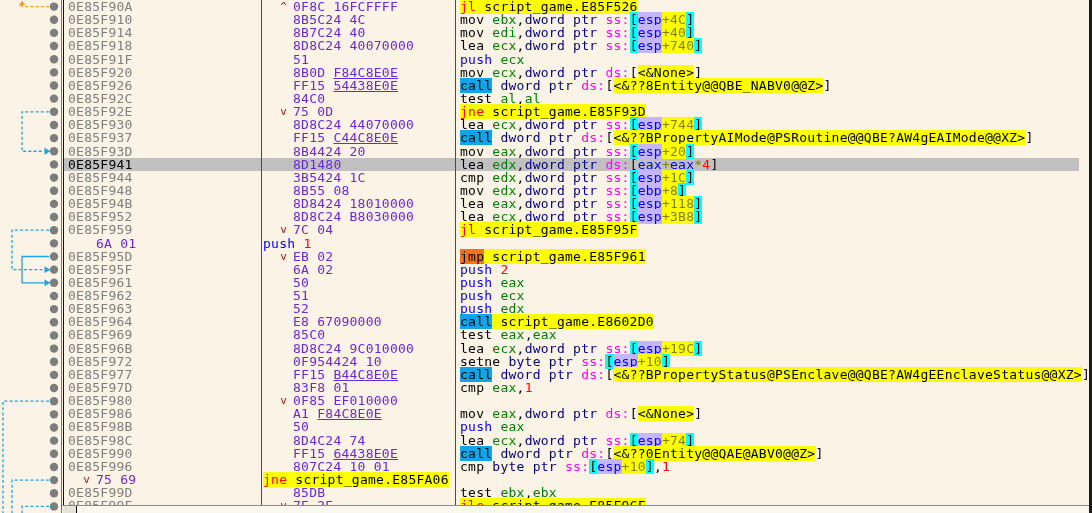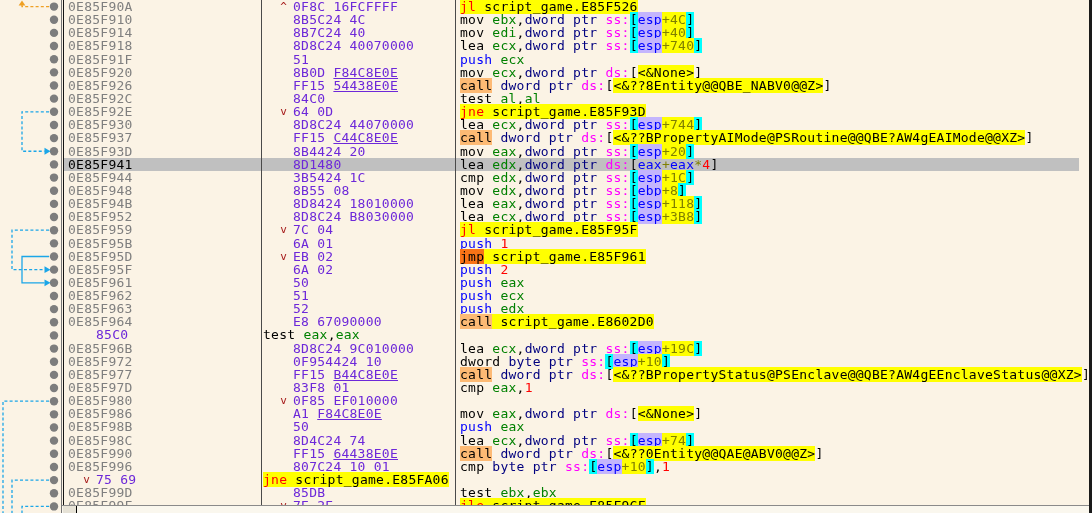--- a/index.html
+++ b/index.html
@@ -25,21 +25,21 @@
   .b .u{text-decoration:underline;}
   .d{flex:none;padding-left:4px;color:#000;}
   .k-mn,.k-t{color:#000;}
   .k-reg{color:#008000;}
   .k-psh{color:#0000FF;}
   .k-ptr{color:#00007F;}
   .k-seg{color:#FF00FF;}
   .k-imm{color:#FF0000;}
   .k-jcc{color:#FF0000;background:#FFFF00;}
   .k-jmpy{color:#000;background:#f97316;}
-  .k-call{color:#000;background:#fdba74;}
+  .k-call{color:#000;background:#0ea5e9;}
   .k-tgt{color:#000;background:#FFFF00;}
   .k-hl{background:#FFFF00;}
   .k-sym{color:#000;background:#FFFF00;}
   .k-br{color:#000;background:#00FFFF;}
   .k-sreg{color:#0000FF;background:#c4b5fd;}
   .k-soff{color:#7F7F00;background:#FFFF00;}
   .sel .d span{background:transparent !important;}
   .hscroll{position:absolute;left:62px;right:0;bottom:0;height:7px;background:#FAF7EE;border-top:1px solid #8a8a8a;}
   .hthumb{position:absolute;left:1px;top:0;width:14px;height:7px;background:#E6E2D6;border-right:1px solid #000;box-sizing:border-box;}
 </style>
@@ -103,40 +103,40 @@
   <div class="gsep2"></div>
   <div class="rows" id="rows">
       <div class="row"><span class="a">0E85F90A</span><span class="c">^</span><span class="b"><span>0F8C 16FCFFFF</span></span><span class="d"><span class="k-jcc">jl</span><span class="k-hl"> </span><span class="k-tgt">script_game.E85F526</span></span></div>
       <div class="row"><span class="a">0E85F910</span><span class="c"></span><span class="b"><span>8B5C24 4C</span></span><span class="d"><span class="k-mn">mov </span><span class="k-reg">ebx</span><span class="k-t">,</span><span class="k-ptr">dword ptr </span><span class="k-seg">ss:</span><span class="k-br">[</span><span class="k-sreg">esp</span><span class="k-soff">+4C</span><span class="k-br">]</span></span></div>
       <div class="row"><span class="a">0E85F914</span><span class="c"></span><span class="b"><span>8B7C24 40</span></span><span class="d"><span class="k-mn">mov </span><span class="k-reg">edi</span><span class="k-t">,</span><span class="k-ptr">dword ptr </span><span class="k-seg">ss:</span><span class="k-br">[</span><span class="k-sreg">esp</span><span class="k-soff">+40</span><span class="k-br">]</span></span></div>
       <div class="row"><span class="a">0E85F918</span><span class="c"></span><span class="b"><span>8D8C24 40070000</span></span><span class="d"><span class="k-mn">lea </span><span class="k-reg">ecx</span><span class="k-t">,</span><span class="k-ptr">dword ptr </span><span class="k-seg">ss:</span><span class="k-br">[</span><span class="k-sreg">esp</span><span class="k-soff">+740</span><span class="k-br">]</span></span></div>
       <div class="row"><span class="a">0E85F91F</span><span class="c"></span><span class="b"><span>51</span></span><span class="d"><span class="k-psh">push </span><span class="k-reg">ecx</span></span></div>
       <div class="row"><span class="a">0E85F920</span><span class="c"></span><span class="b"><span>8B0D </span><span class="u">F84C8E0E</span></span><span class="d"><span class="k-mn">mov </span><span class="k-reg">ecx</span><span class="k-t">,</span><span class="k-ptr">dword ptr </span><span class="k-seg">ds:</span><span class="k-t">[</span><span class="k-sym">&lt;&amp;None&gt;</span><span class="k-t">]</span></span></div>
       <div class="row"><span class="a">0E85F926</span><span class="c"></span><span class="b"><span>FF15 </span><span class="u">54438E0E</span></span><span class="d"><span class="k-call">call</span><span class="k-t"> </span><span class="k-ptr">dword ptr </span><span class="k-seg">ds:</span><span class="k-t">[</span><span class="k-sym">&lt;&amp;??8Entity@@QBE_NABV0@@Z&gt;</span><span class="k-t">]</span></span></div>
       <div class="row"><span class="a">0E85F92C</span><span class="c"></span><span class="b"><span>84C0</span></span><span class="d"><span class="k-mn">test </span><span class="k-reg">al</span><span class="k-t">,</span><span class="k-reg">al</span></span></div>
-      <div class="row"><span class="a">0E85F92E</span><span class="c">v</span><span class="b"><span>64 0D</span></span><span class="d"><span class="k-jcc">jne</span><span class="k-hl"> </span><span class="k-tgt">script_game.E85F93D</span></span></div>
+      <div class="row"><span class="a">0E85F92E</span><span class="c">v</span><span class="b"><span>75 0D</span></span><span class="d"><span class="k-jcc">jne</span><span class="k-hl"> </span><span class="k-tgt">script_game.E85F93D</span></span></div>
       <div class="row"><span class="a">0E85F930</span><span class="c"></span><span class="b"><span>8D8C24 44070000</span></span><span class="d"><span class="k-mn">lea </span><span class="k-reg">ecx</span><span class="k-t">,</span><span class="k-ptr">dword ptr </span><span class="k-seg">ss:</span><span class="k-br">[</span><span class="k-sreg">esp</span><span class="k-soff">+744</span><span class="k-br">]</span></span></div>
       <div class="row"><span class="a">0E85F937</span><span class="c"></span><span class="b"><span>FF15 </span><span class="u">C44C8E0E</span></span><span class="d"><span class="k-call">call</span><span class="k-t"> </span><span class="k-ptr">dword ptr </span><span class="k-seg">ds:</span><span class="k-t">[</span><span class="k-sym">&lt;&amp;??BPropertyAIMode@PSRoutine@@QBE?AW4gEAIMode@@XZ&gt;</span><span class="k-t">]</span></span></div>
       <div class="row"><span class="a">0E85F93D</span><span class="c"></span><span class="b"><span>8B4424 20</span></span><span class="d"><span class="k-mn">mov </span><span class="k-reg">eax</span><span class="k-t">,</span><span class="k-ptr">dword ptr </span><span class="k-seg">ss:</span><span class="k-br">[</span><span class="k-sreg">esp</span><span class="k-soff">+20</span><span class="k-br">]</span></span></div>
       <div class="row sel"><span class="a">0E85F941</span><span class="c"></span><span class="b"><span>8D1480</span></span><span class="d"><span class="k-mn">lea </span><span class="k-reg">edx</span><span class="k-t">,</span><span class="k-ptr">dword ptr </span><span class="k-seg">ds:</span><span class="k-br">[</span><span class="k-sreg">eax</span><span class="k-soff">+</span><span class="k-sreg">eax</span><span class="k-soff">*</span><span class="k-imm">4</span><span class="k-br">]</span></span></div>
       <div class="row"><span class="a">0E85F944</span><span class="c"></span><span class="b"><span>3B5424 1C</span></span><span class="d"><span class="k-mn">cmp </span><span class="k-reg">edx</span><span class="k-t">,</span><span class="k-ptr">dword ptr </span><span class="k-seg">ss:</span><span class="k-br">[</span><span class="k-sreg">esp</span><span class="k-soff">+1C</span><span class="k-br">]</span></span></div>
       <div class="row"><span class="a">0E85F948</span><span class="c"></span><span class="b"><span>8B55 08</span></span><span class="d"><span class="k-mn">mov </span><span class="k-reg">edx</span><span class="k-t">,</span><span class="k-ptr">dword ptr </span><span class="k-seg">ss:</span><span class="k-br">[</span><span class="k-sreg">ebp</span><span class="k-soff">+8</span><span class="k-br">]</span></span></div>
       <div class="row"><span class="a">0E85F94B</span><span class="c"></span><span class="b"><span>8D8424 18010000</span></span><span class="d"><span class="k-mn">lea </span><span class="k-reg">eax</span><span class="k-t">,</span><span class="k-ptr">dword ptr </span><span class="k-seg">ss:</span><span class="k-br">[</span><span class="k-sreg">esp</span><span class="k-soff">+118</span><span class="k-br">]</span></span></div>
       <div class="row"><span class="a">0E85F952</span><span class="c"></span><span class="b"><span>8D8C24 B8030000</span></span><span class="d"><span class="k-mn">lea </span><span class="k-reg">ecx</span><span class="k-t">,</span><span class="k-ptr">dword ptr </span><span class="k-seg">ss:</span><span class="k-br">[</span><span class="k-sreg">esp</span><span class="k-soff">+3B8</span><span class="k-br">]</span></span></div>
       <div class="row"><span class="a">0E85F959</span><span class="c">v</span><span class="b"><span>7C 04</span></span><span class="d"><span class="k-jcc">jl</span><span class="k-hl"> </span><span class="k-tgt">script_game.E85F95F</span></span></div>
-      <div class="row"><span class="a">0E85F95B</span><span class="c"></span><span class="b"><span>6A 01</span></span><span class="d"><span class="k-psh">push </span><span class="k-imm">1</span></span></div>
+      <div class="row"><span class="c"></span><span class="b"><span>6A 01</span></span><span class="d"><span class="k-psh">push </span><span class="k-imm">1</span></span></div>
       <div class="row"><span class="a">0E85F95D</span><span class="c">v</span><span class="b"><span>EB 02</span></span><span class="d"><span class="k-jmpy">jmp</span><span class="k-hl"> </span><span class="k-tgt">script_game.E85F961</span></span></div>
       <div class="row"><span class="a">0E85F95F</span><span class="c"></span><span class="b"><span>6A 02</span></span><span class="d"><span class="k-psh">push </span><span class="k-imm">2</span></span></div>
       <div class="row"><span class="a">0E85F961</span><span class="c"></span><span class="b"><span>50</span></span><span class="d"><span class="k-psh">push </span><span class="k-reg">eax</span></span></div>
       <div class="row"><span class="a">0E85F962</span><span class="c"></span><span class="b"><span>51</span></span><span class="d"><span class="k-psh">push </span><span class="k-reg">ecx</span></span></div>
       <div class="row"><span class="a">0E85F963</span><span class="c"></span><span class="b"><span>52</span></span><span class="d"><span class="k-psh">push </span><span class="k-reg">edx</span></span></div>
       <div class="row"><span class="a">0E85F964</span><span class="c"></span><span class="b"><span>E8 67090000</span></span><span class="d"><span class="k-call">call</span><span class="k-hl"> </span><span class="k-tgt">script_game.E8602D0</span></span></div>
-      <div class="row"><span class="c"></span><span class="b"><span>85C0</span></span><span class="d"><span class="k-mn">test </span><span class="k-reg">eax</span><span class="k-t">,</span><span class="k-reg">eax</span></span></div>
+      <div class="row"><span class="a">0E85F969</span><span class="c"></span><span class="b"><span>85C0</span></span><span class="d"><span class="k-mn">test </span><span class="k-reg">eax</span><span class="k-t">,</span><span class="k-reg">eax</span></span></div>
       <div class="row"><span class="a">0E85F96B</span><span class="c"></span><span class="b"><span>8D8C24 9C010000</span></span><span class="d"><span class="k-mn">lea </span><span class="k-reg">ecx</span><span class="k-t">,</span><span class="k-ptr">dword ptr </span><span class="k-seg">ss:</span><span class="k-br">[</span><span class="k-sreg">esp</span><span class="k-soff">+19C</span><span class="k-br">]</span></span></div>
-      <div class="row"><span class="a">0E85F972</span><span class="c"></span><span class="b"><span>0F954424 10</span></span><span class="d"><span class="k-mn">dword </span><span class="k-ptr">byte ptr </span><span class="k-seg">ss:</span><span class="k-br">[</span><span class="k-sreg">esp</span><span class="k-soff">+10</span><span class="k-br">]</span></span></div>
+      <div class="row"><span class="a">0E85F972</span><span class="c"></span><span class="b"><span>0F954424 10</span></span><span class="d"><span class="k-mn">setne </span><span class="k-ptr">byte ptr </span><span class="k-seg">ss:</span><span class="k-br">[</span><span class="k-sreg">esp</span><span class="k-soff">+10</span><span class="k-br">]</span></span></div>
       <div class="row"><span class="a">0E85F977</span><span class="c"></span><span class="b"><span>FF15 </span><span class="u">B44C8E0E</span></span><span class="d"><span class="k-call">call</span><span class="k-t"> </span><span class="k-ptr">dword ptr </span><span class="k-seg">ds:</span><span class="k-t">[</span><span class="k-sym">&lt;&amp;??BPropertyStatus@PSEnclave@@QBE?AW4gEEnclaveStatus@@XZ&gt;</span><span class="k-t">]</span></span></div>
       <div class="row"><span class="a">0E85F97D</span><span class="c"></span><span class="b"><span>83F8 01</span></span><span class="d"><span class="k-mn">cmp </span><span class="k-reg">eax</span><span class="k-t">,</span><span class="k-imm">1</span></span></div>
       <div class="row"><span class="a">0E85F980</span><span class="c">v</span><span class="b"><span>0F85 EF010000</span></span></div>
       <div class="row"><span class="a">0E85F986</span><span class="c"></span><span class="b"><span>A1 </span><span class="u">F84C8E0E</span></span><span class="d"><span class="k-mn">mov </span><span class="k-reg">eax</span><span class="k-t">,</span><span class="k-ptr">dword ptr </span><span class="k-seg">ds:</span><span class="k-t">[</span><span class="k-sym">&lt;&amp;None&gt;</span><span class="k-t">]</span></span></div>
       <div class="row"><span class="a">0E85F98B</span><span class="c"></span><span class="b"><span>50</span></span><span class="d"><span class="k-psh">push </span><span class="k-reg">eax</span></span></div>
       <div class="row"><span class="a">0E85F98C</span><span class="c"></span><span class="b"><span>8D4C24 74</span></span><span class="d"><span class="k-mn">lea </span><span class="k-reg">ecx</span><span class="k-t">,</span><span class="k-ptr">dword ptr </span><span class="k-seg">ss:</span><span class="k-br">[</span><span class="k-sreg">esp</span><span class="k-soff">+74</span><span class="k-br">]</span></span></div>
       <div class="row"><span class="a">0E85F990</span><span class="c"></span><span class="b"><span>FF15 </span><span class="u">64438E0E</span></span><span class="d"><span class="k-call">call</span><span class="k-t"> </span><span class="k-ptr">dword ptr </span><span class="k-seg">ds:</span><span class="k-t">[</span><span class="k-sym">&lt;&amp;??0Entity@@QAE@ABV0@@Z&gt;</span><span class="k-t">]</span></span></div>
       <div class="row"><span class="a">0E85F996</span><span class="c"></span><span class="b"><span>807C24 10 01</span></span><span class="d"><span class="k-mn">cmp </span><span class="k-ptr">byte ptr </span><span class="k-seg">ss:</span><span class="k-br">[</span><span class="k-sreg">esp</span><span class="k-soff">+10</span><span class="k-br">]</span><span class="k-t">,</span><span class="k-imm">1</span></span></div>
       <div class="row"><span class="c">v</span><span class="b"><span>75 69</span></span><span class="d"><span class="k-jcc">jne</span><span class="k-hl"> </span><span class="k-tgt">script_game.E85FA06</span></span></div>
       <div class="row"><span class="a">0E85F99D</span><span class="c"></span><span class="b"><span>85DB</span></span><span class="d"><span class="k-mn">test </span><span class="k-reg">ebx</span><span class="k-t">,</span><span class="k-reg">ebx</span></span></div>

